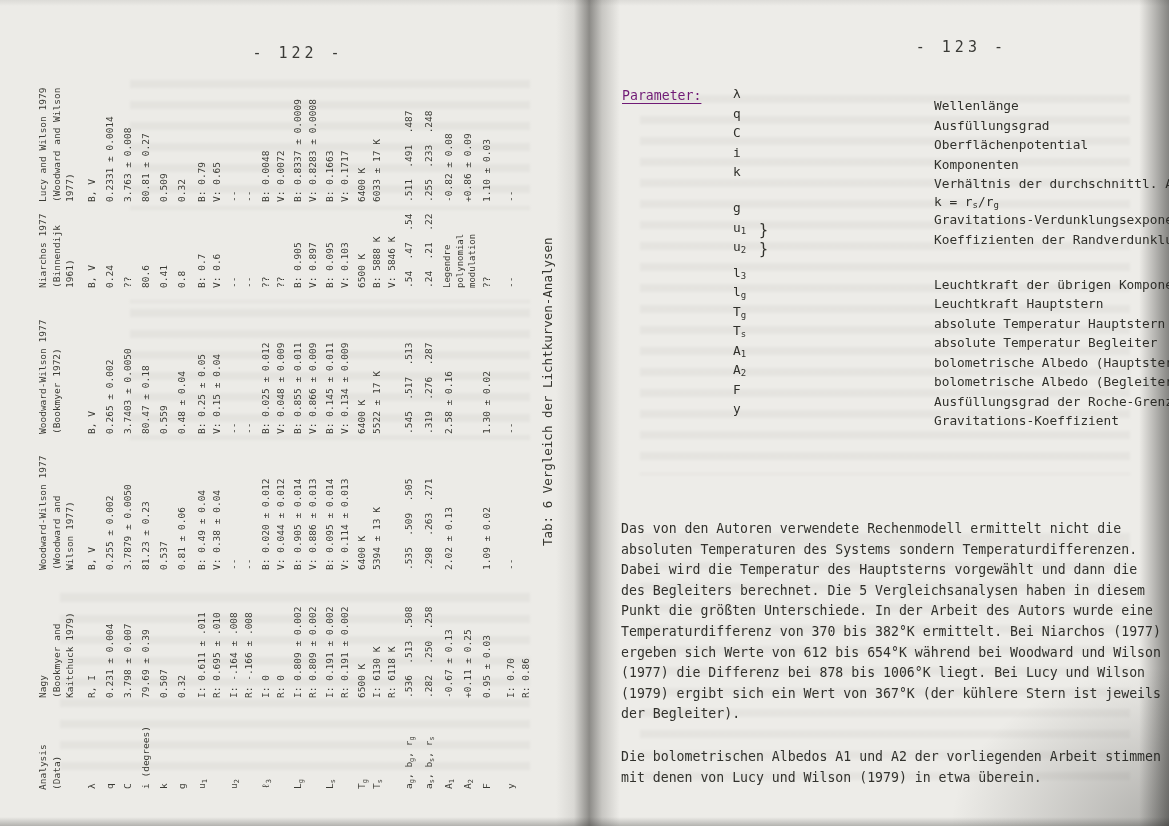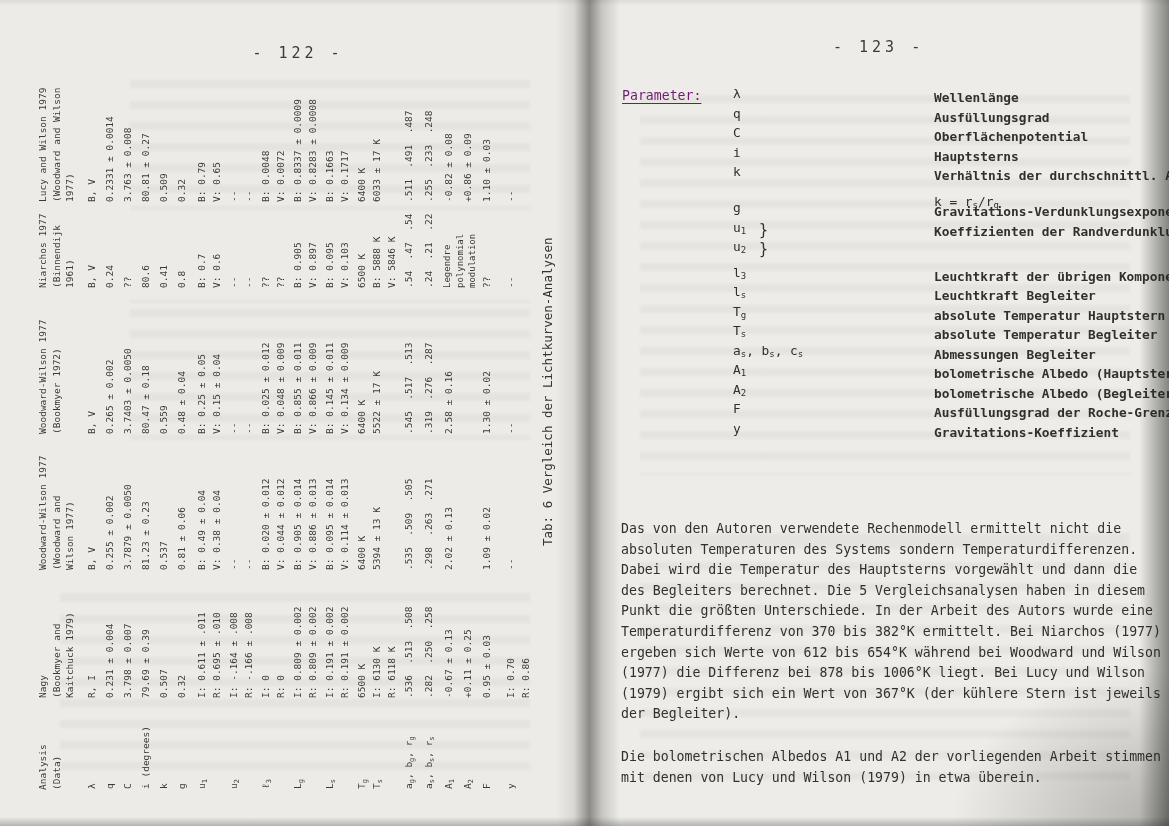--- a/index.html
+++ b/index.html
@@ -4,21 +4,21 @@
 <style>
   html,body{margin:0;padding:0;}
   body{width:1169px;height:826px;overflow:hidden;background:#b9b8b4;
        font-family:"DejaVu Sans Mono","Liberation Mono",monospace;}
   .scan{position:relative;width:1169px;height:826px;background:#ebeae6;overflow:hidden;}
   .page{position:absolute;top:0;height:826px;}
   #pageL{left:0;width:585px;background:#ecebe7;}
   #pageR{left:585px;width:584px;background:#edecE8;}
   .pagenum{position:absolute;font-size:15px;letter-spacing:4px;color:#3a3a36;}
   #pn122{left:218px;top:44px;width:160px;text-align:center;}
-  #pn123{left:248px;top:38px;width:160px;text-align:left;}
+  #pn123{left:262px;top:38px;width:160px;text-align:right;}
 
   
   .table-rotor{position:absolute;left:36px;top:52px;width:502px;height:740px;}
   .table-inner{position:absolute;left:0;top:0;width:740px;height:502px;
                transform:rotate(-90deg) translateX(-740px);transform-origin:0 0;
                display:grid;color:#3b3b35;font-size:9.5px;}
   .cell{overflow:visible;padding:0 0 0 2px;}
   .cell .ln{white-space:pre;line-height:15px;height:15px;}
   .cell.small .ln{line-height:12.5px;height:12.5px;font-size:9px;}
   .cell.th .ln{line-height:13.5px;height:13.5px;}
@@ -32,21 +32,21 @@
 
   
   .param-head{position:absolute;left:37px;top:88px;font-size:13.2px;color:#701a75;
               text-decoration:underline;text-underline-offset:3px;}
   .param-list{position:absolute;left:148px;top:86px;width:410px;color:#31312c;font-size:12.8px;}
   .prow{position:relative;height:19.5px;}
   .prow.tall{height:36px;}
   .prow.gap{margin-top:6px;}
   .psym{position:absolute;left:0;top:0;white-space:pre;}
   .pbrace{position:absolute;left:26px;top:1px;font-size:15px;}
-  .pdesc{position:absolute;left:201px;top:4px;white-space:pre;font-weight:bold;}
+  .pdesc{position:absolute;left:201px;top:12px;white-space:pre;}
   .pdesc2{position:absolute;left:201px;top:30px;white-space:pre;}
   .param-list sub{font-size:9px;}
 
   .body-text{position:absolute;left:36px;top:519px;width:545px;color:#31312c;}
   .para{margin:0 0 22px 0;font-size:13.2px;line-height:20.6px;text-align:left;}
 
   
   .bleed{position:absolute;pointer-events:none;opacity:.5;filter:blur(1.4px);
          background:repeating-linear-gradient(180deg,rgba(125,122,114,.14) 0 8px,rgba(125,122,114,0) 8px 21px);}
   .gutter{position:absolute;top:0;left:556px;width:64px;height:826px;pointer-events:none;
@@ -497,21 +497,21 @@
         <div class="prow">
           <span class="psym">q</span>
           <span class="pdesc">Ausfüllungsgrad</span>
         </div>
         <div class="prow">
           <span class="psym">C</span>
           <span class="pdesc">Oberflächenpotential</span>
         </div>
         <div class="prow">
           <span class="psym">i</span>
-          <span class="pdesc">Hauptsterns</span>
+          <span class="pdesc">Komponenten</span>
         </div>
         <div class="prow tall">
           <span class="psym">k</span>
           <span class="pdesc">Verhältnis der durchschnittl. Abmessungen</span>
           <span class="pdesc2">k = r<sub>s</sub>/r<sub>g</sub></span>
         </div>
         <div class="prow">
           <span class="psym">g</span>
           <span class="pdesc">Gravitations-Verdunklungsexponent</span>
         </div>
@@ -523,34 +523,30 @@
         <div class="prow">
           <span class="psym">u<sub>2</sub></span>
           <span class="pbrace">}</span>
           <span class="pdesc"></span>
         </div>
         <div class="prow gap">
           <span class="psym">l<sub>3</sub></span>
           <span class="pdesc">Leuchtkraft der übrigen Komponenten</span>
         </div>
         <div class="prow">
-          <span class="psym">l<sub>s</sub></span>
-          <span class="pdesc">Leuchtkraft Begleiter</span>
+          <span class="psym">l<sub>g</sub></span>
+          <span class="pdesc">Leuchtkraft Hauptstern</span>
         </div>
         <div class="prow">
           <span class="psym">T<sub>g</sub></span>
           <span class="pdesc">absolute Temperatur Hauptstern</span>
         </div>
         <div class="prow">
           <span class="psym">T<sub>s</sub></span>
           <span class="pdesc">absolute Temperatur Begleiter</span>
-        </div>
-        <div class="prow">
-          <span class="psym">a<sub>s</sub>, b<sub>s</sub>, c<sub>s</sub></span>
-          <span class="pdesc">Abmessungen Begleiter</span>
         </div>
         <div class="prow">
           <span class="psym">A<sub>1</sub></span>
           <span class="pdesc">bolometrische Albedo (Hauptstern)</span>
         </div>
         <div class="prow">
           <span class="psym">A<sub>2</sub></span>
           <span class="pdesc">bolometrische Albedo (Begleiter)</span>
         </div>
         <div class="prow">

